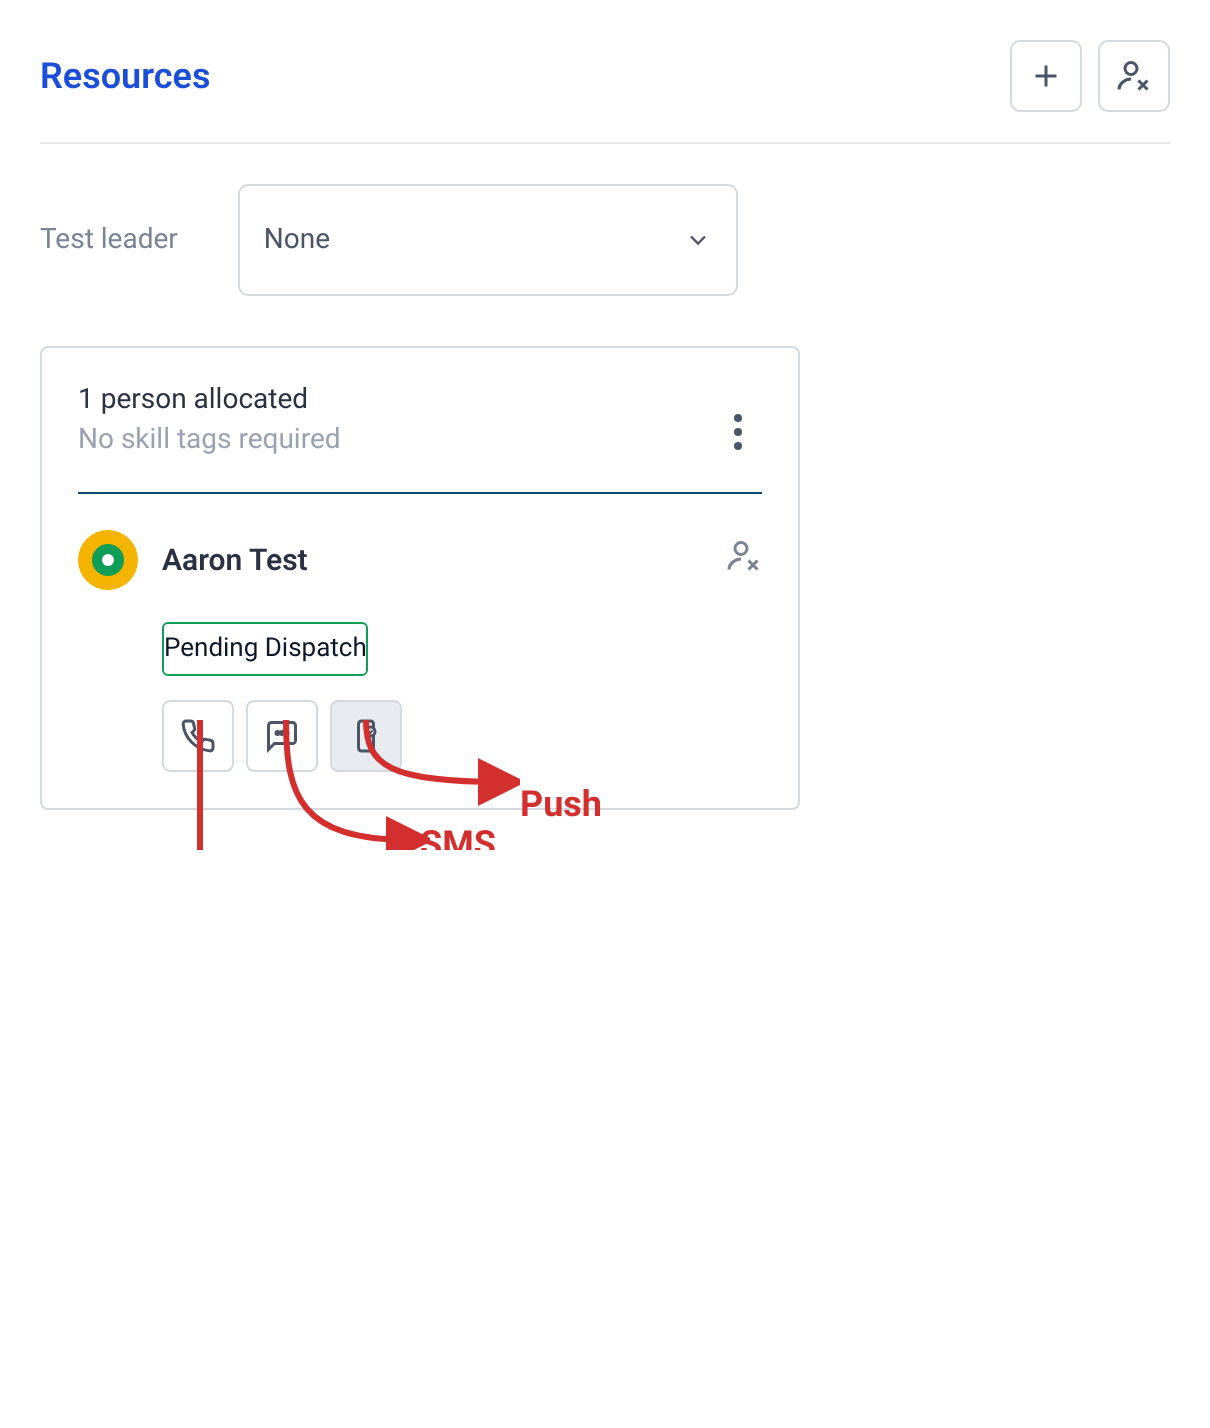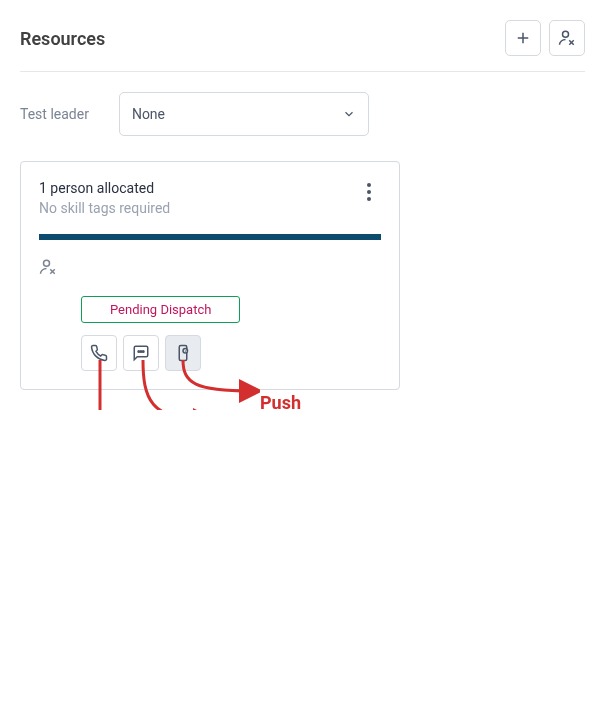--- a/index.html
+++ b/index.html
@@ -15,21 +15,21 @@
       display: flex;
       justify-content: space-between;
       align-items: center;
       padding-bottom: 15px;
       border-bottom: 1px solid #e5e7eb;
       margin-bottom: 20px;
     }
     .title {
       font-size: 18px;
       font-weight: 600;
-      color: #404040;
+      color: #1d4ed8;
     }
     .header-actions {
       display: flex;
       gap: 8px;
     }
     .icon-btn {
       width: 36px;
       height: 36px;
       border: 1px solid #d5d9e0;
       border-radius: 5px;
@@ -45,43 +45,43 @@
       align-items: center;
       gap: 30px;
       margin-bottom: 25px;
     }
     .field-label {
       color: #7a8494;
       font-size: 14px;
     }
     .select-box {
       flex: 0 0 250px;
-      height: 44px;
+      height: 56px;
       border: 1px solid #d5d9e0;
       border-radius: 5px;
       display: flex;
       align-items: center;
       justify-content: space-between;
       padding: 0 12px;
       cursor: pointer;
       color: #4a5568;
       font-size: 14px;
     }
     .card {
       border: 1px solid #d5d9e0;
       border-radius: 4px;
       padding: 18px;
       width: 380px;
     }
     .card-header {
       display: flex;
       justify-content: space-between;
-      align-items: flex-start;
+      align-items: flex-end;
       padding-bottom: 18px;
-      border-bottom: 6px solid #0c4a6e;
+      border-bottom: 1px solid #0c4a6e;
       margin-bottom: 18px;
     }
     .allocated-text {
       font-size: 14px;
       color: #2a3142;
       margin-bottom: 4px;
     }
     .skill-text {
       font-size: 14px;
       color: #9aa2b1;
@@ -134,22 +134,22 @@
       left:5px;top:5px;
     }
     .person-name {
       font-size: 15px;
       font-weight: 600;
       color: #2a3142;
     }
     .status-badge {
       display: inline-block;
       border: 1px solid #0f9d58;
-      color: #be185d;
-      padding: 5px 28px;
+      color: #0f172a;
+      padding: 5px 0;
       border-radius: 3px;
       font-size: 13px;
       margin-left: 42px;
       margin-bottom: 12px;
     }
     .action-icons {
       display: flex;
       gap: 6px;
       margin-left: 42px;
     }
@@ -287,20 +287,26 @@
       <div class="skill-text">No skill tags required</div>
     </div>
     <div class="more-btn">
       <span class="dot"></span>
       <span class="dot"></span>
       <span class="dot"></span>
     </div>
   </div>
 
   <div class="person-row">
+    <div class="person-left">
+      <div class="avatar">
+        <div class="avatar-inner"></div>
+      </div>
+      <span class="person-name">Aaron Test</span>
+    </div>
     <div>
       <svg width="18" height="18" viewBox="0 0 24 24" fill="none" stroke="#7a8494" stroke-width="2">
           <circle cx="10" cy="7" r="4"></circle>
           <path d="M2 21c0-4 4-7 8-7"></path>
           <line x1="15" y1="15" x2="21" y2="21"></line>
           <line x1="21" y1="15" x2="15" y2="21"></line>
         </svg>
     </div>
   </div>
 

